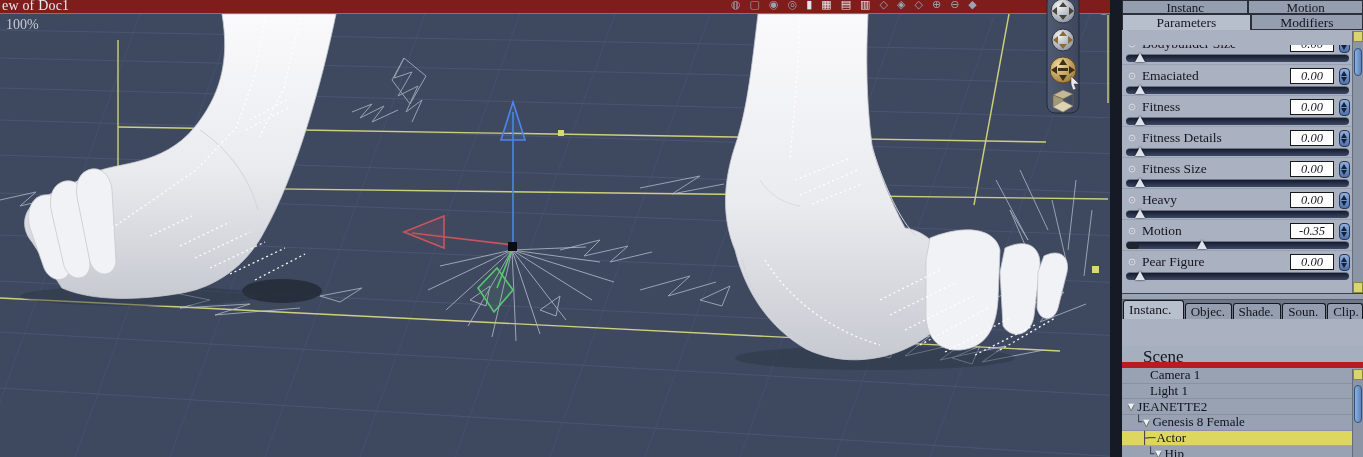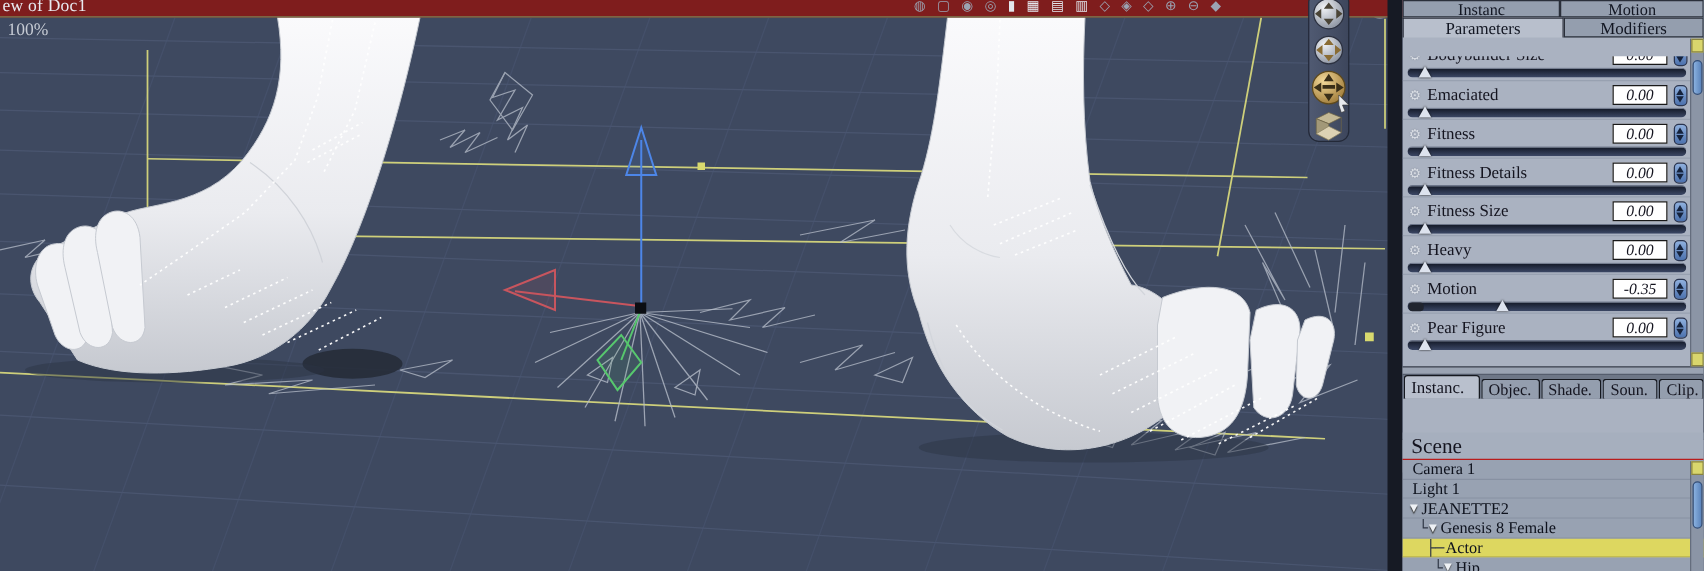--- a/index.html
+++ b/index.html
@@ -81,29 +81,29 @@
   .findlabel { font-size:13.5px; }
   .findinput { margin-left:3px; width:90px; height:18px; border:1px solid #333; background:#fff;
                font-family:inherit; font-size:12px; padding:0 3px; }
   .dd { margin-left:8px; width:74px; height:17px; border:1px solid #2b3a55; border-radius:8px;
         background:linear-gradient(180deg,#8fb4e4,#5d8cc6); display:flex; align-items:center;
         padding:0 5px; font-size:12.5px; color:#14243e;gap:28px; }
   .dd .ddval { flex:1; }
   .chev { display:inline-block; transform:rotate(90deg); font-size:11px; color:#24364f; }
 
   .sheader { position:absolute; left:0; top:346px; width:241px; height:22px; background:#a6afbe;
-             border-bottom:1px solid #b91c1c; font-size:17px; padding-left:7px; line-height:21px; }
+             border-bottom:6px solid #b91c1c; font-size:17px; padding-left:21px; line-height:21px; }
   .tree { position:absolute; left:0; top:368px; width:241px; bottom:0; }
   .titem { display:flex; align-items:center; height:15.7px; background:#98a2b2;
            border-bottom:1px solid #8791a2; font-size:13px; color:#0e121d; }
   .titem.selected { background:#ddd760; border-bottom-color:#b9b34e; }
   .conn { font-family:"DejaVu Sans Mono",monospace; font-size:12px; color:#2f3645; margin-right:1px; }
   .exparrow { font-size:8px; color:#eef1f5; text-shadow:0 1px 1px #333; margin-right:3px;
               font-family:"DejaVu Sans",sans-serif; }
-  .ind-1 { padding-left:8px; } .ind-root { padding-left:6px; } .ind-g { padding-left:13px; }
+  .ind-1 { padding-left:28px; } .ind-root { padding-left:6px; } .ind-g { padding-left:13px; }
   .ind-actor { padding-left:19px; } .ind-hip { padding-left:25px; }
 </style>
 </head>
 <body>
 
 <div class="stage">
 
   <div class="viewport">
 
     <svg class="decor" width="1122" height="457" viewBox="0 0 1122 457">

